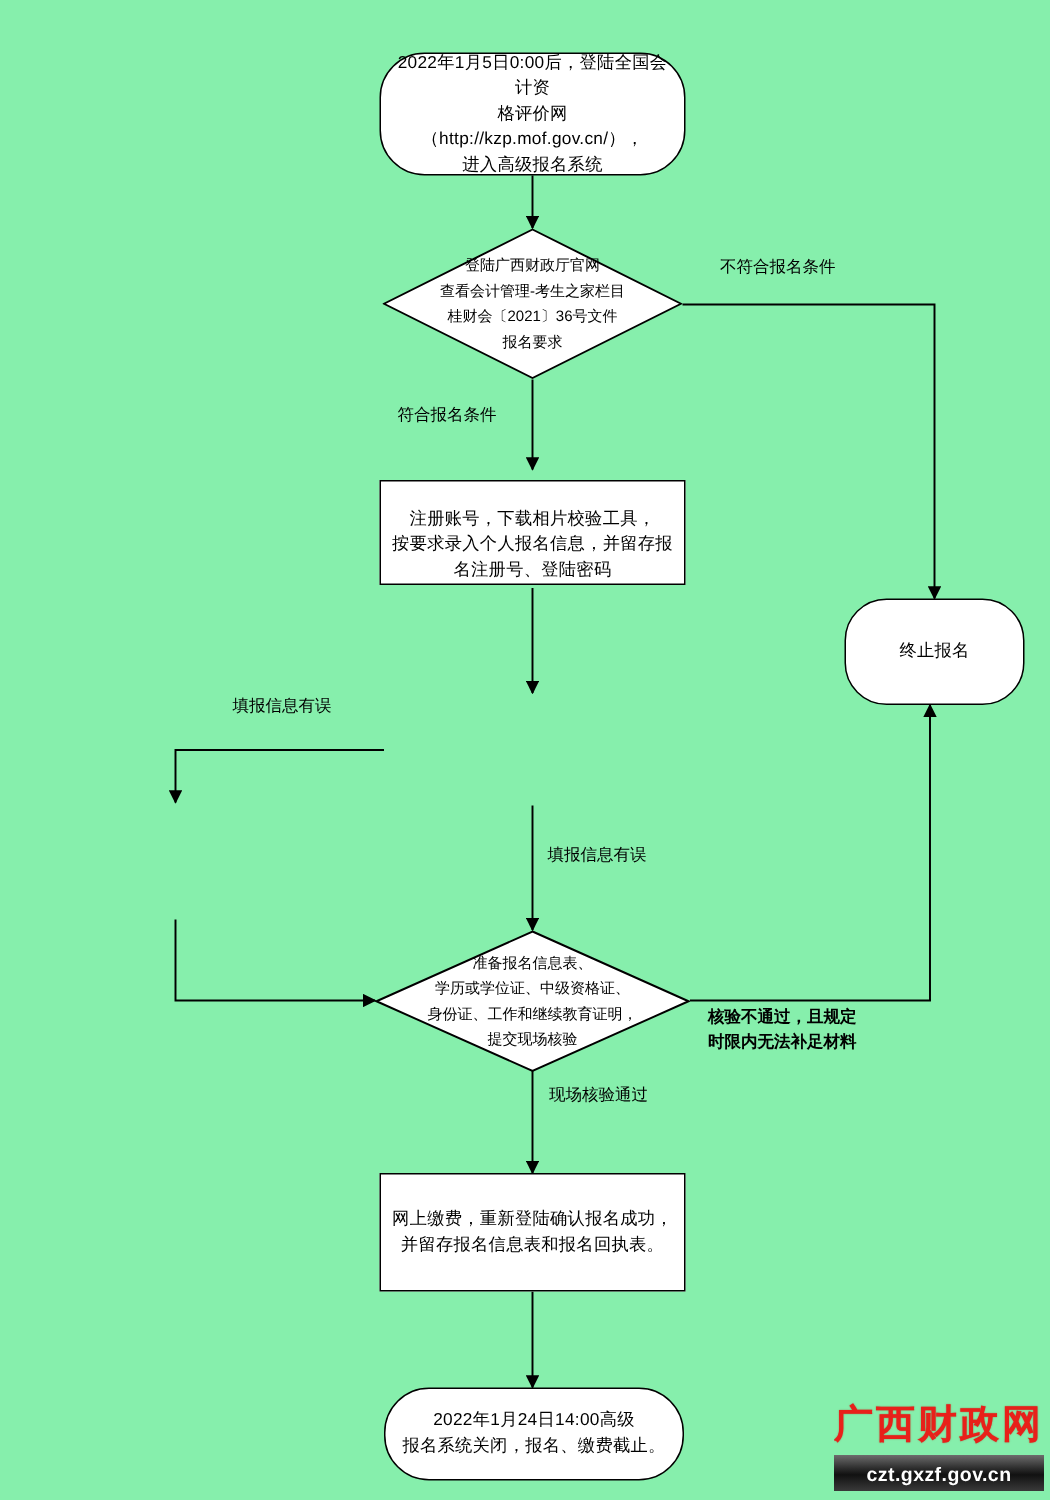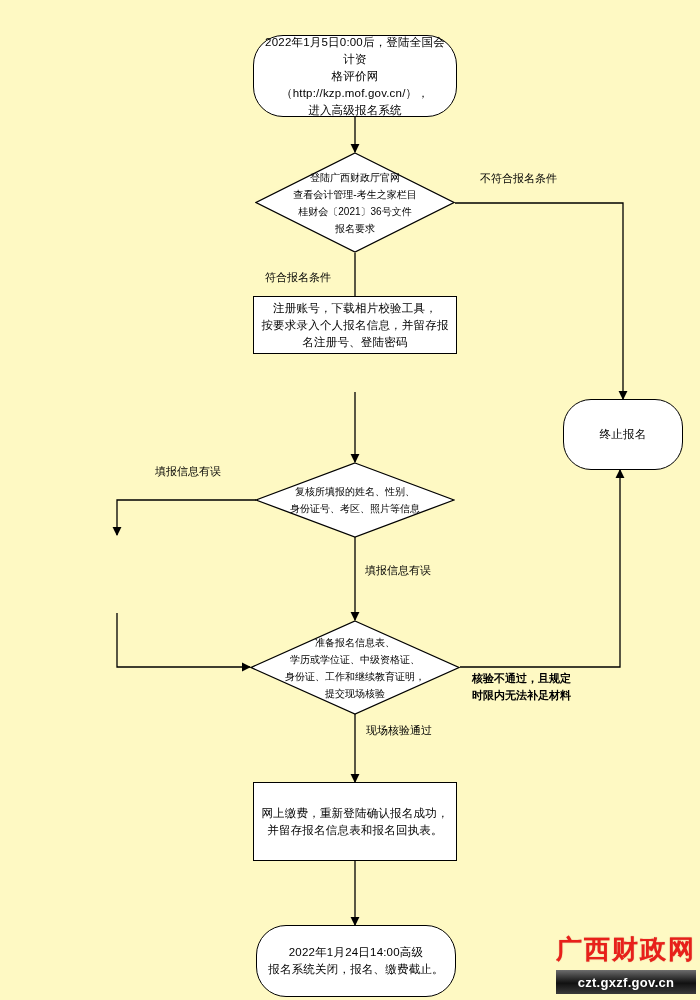--- a/index.html
+++ b/index.html
@@ -8,21 +8,21 @@
     padding: 0;
     background: #ffffff;
   }
   body {
     font-family: "Liberation Sans", "DejaVu Sans", sans-serif;
   }
   #page {
     position: relative;
     width: 700px;
     height: 1000px;
-    background: #fef9c3;
+    background: #86efac;
     overflow: hidden;
   }
   #edges {
     position: absolute;
     left: 0;
     top: 0;
     width: 700px;
     height: 1000px;
   }
   .node {
@@ -157,33 +157,26 @@
   <div class="diamond-wrap" style="left:255px; top:152px; width:200px; height:101px;">
     <svg width="200" height="101" viewBox="0 0 200 101" xmlns="http://www.w3.org/2000/svg">
       <polygon points="100,1 199,50.5 100,100 1,50.5" fill="#ffffff" stroke="#000000" stroke-width="1.3"></polygon>
     </svg>
     <span class="txt">登陆广西财政厅官网
 查看会计管理-考生之家栏目
 桂财会〔2021〕36号文件
 报名要求</span>
   </div>
 
-  <div class="node rect" style="left:253px; top:296px; width:204px; height:58px;">
+  <div class="node rect" style="left:253px; top:320px; width:204px; height:70px;align-items:flex-end;">
     <span class="txt">注册账号，下载相片校验工具，
 按要求录入个人报名信息，并留存报
 名注册号、登陆密码</span>
   </div>
 
-  <div class="diamond-wrap" style="left:255px; top:462px; width:200px; height:76px;">
-    <svg width="200" height="76" viewBox="0 0 200 76" xmlns="http://www.w3.org/2000/svg">
-      <polygon points="100,1 199,38 100,75 1,38" fill="#ffffff" stroke="#000000" stroke-width="1.3"></polygon>
-    </svg>
-    <span class="txt">复核所填报的姓名、性别、
-身份证号、考区、照片等信息</span>
-  </div>
 
 
   <div class="diamond-wrap" style="left:250px; top:620px; width:210px; height:95px;">
     <svg width="210" height="95" viewBox="0 0 210 95" xmlns="http://www.w3.org/2000/svg">
       <polygon points="105,1 209,47.5 105,94 1,47.5" fill="#ffffff" stroke="#000000" stroke-width="1.3"></polygon>
     </svg>
     <span class="txt">准备报名信息表、
 学历或学位证、中级资格证、
 身份证、工作和继续教育证明，
 提交现场核验</span>
@@ -191,21 +184,21 @@
 
   <div class="node terminal" style="left:563px; top:399px; width:120px; height:71px; border-radius:28px;">
     <span class="txt">终止报名</span>
   </div>
 
   <div class="node rect" style="left:253px; top:782px; width:204px; height:79px;">
     <span class="txt">网上缴费，重新登陆确认报名成功，
 并留存报名信息表和报名回执表。</span>
   </div>
 
-  <div class="node terminal" style="left:256px; top:925px; width:200px; height:72px;">
+  <div class="node terminal" style="left:256px; top:925px; width:200px; height:62px;">
     <span class="txt">2022年1月24日14:00高级
 报名系统关闭，报名、缴费截止。</span>
   </div>
 
   <div class="edge-label" style="left:480px; top:170px;">不符合报名条件</div>
 
   <div class="edge-label" style="left:265px; top:269px;">符合报名条件</div>
 
   <div class="edge-label" style="left:155px; top:463px;">填报信息有误</div>
 

